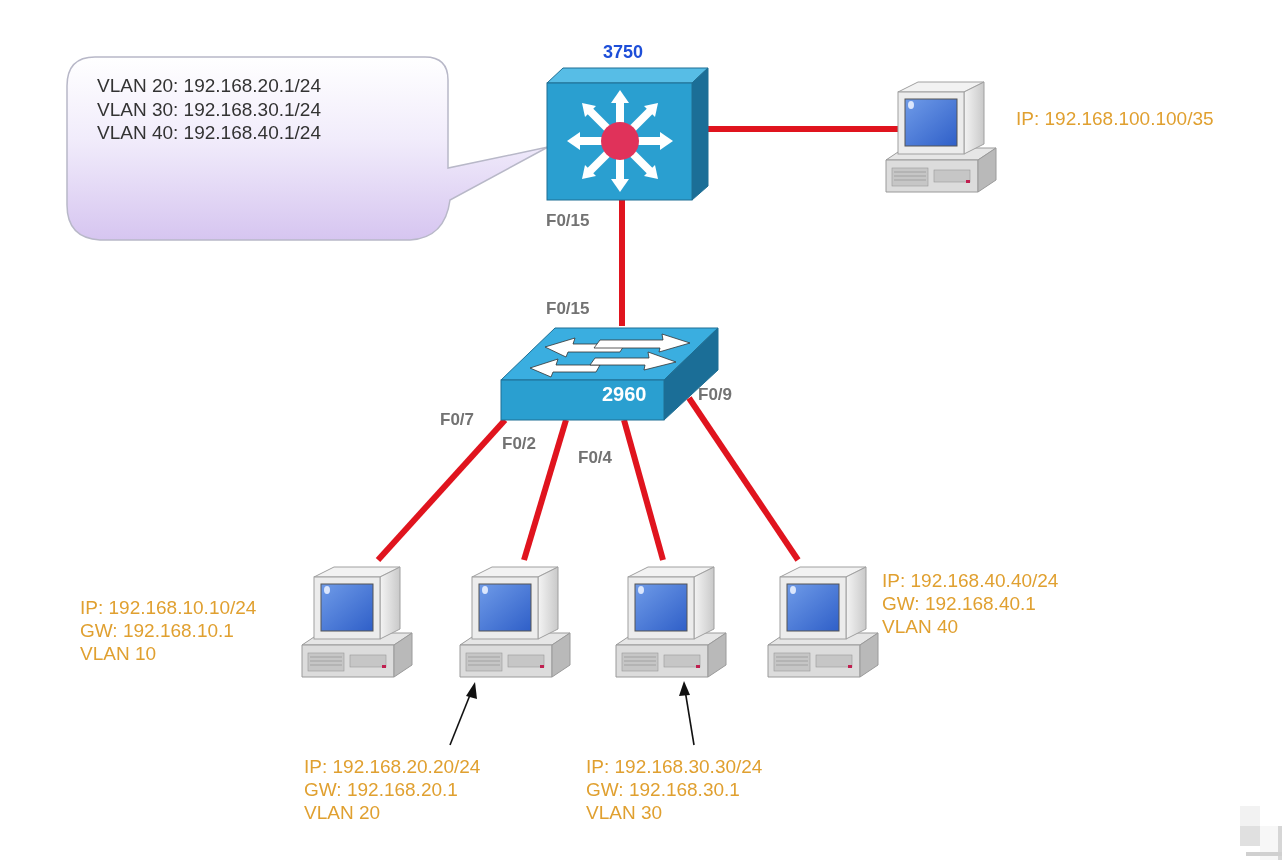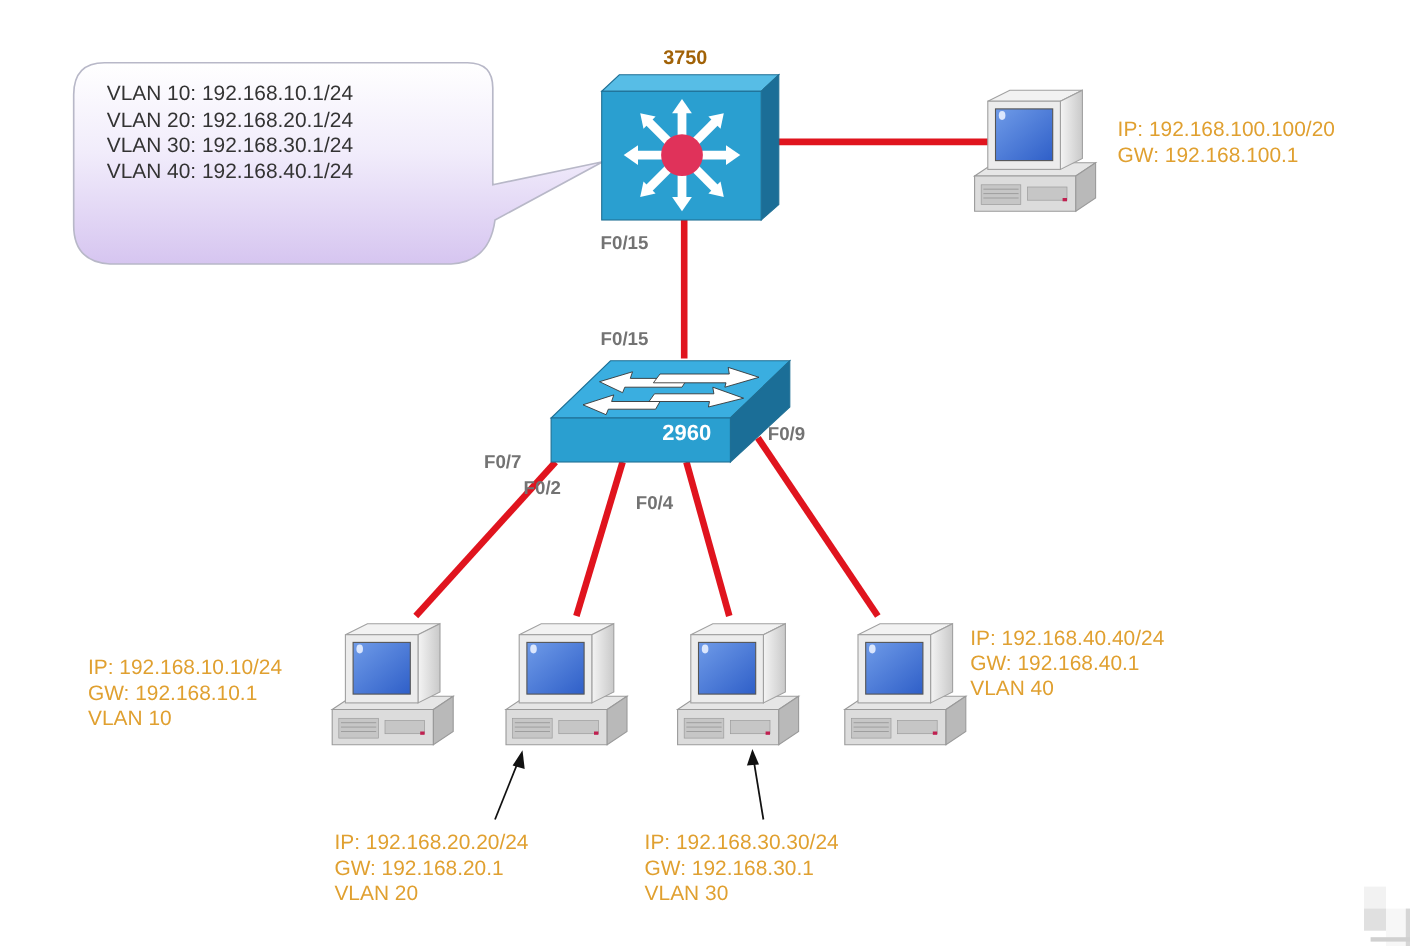--- a/index.html
+++ b/index.html
@@ -1,21 +1,21 @@
 <!DOCTYPE html>
 <html><head>
 <meta charset="utf-8">
 <style>
   html,body{margin:0;padding:0;background:#ffffff;}
   body{width:1282px;height:860px;position:relative;overflow:hidden;font-family:"Liberation Sans",sans-serif;}
   #canvas{position:absolute;left:0;top:0;width:1282px;height:860px;}
   .pc-info{position:absolute;color:#e0a030;font-size:19px;line-height:23px;font-weight:normal;}
   .pc-info div{white-space:nowrap;}
   .port{position:absolute;color:#737373;font-size:17px;font-weight:bold;}
-  .dev-label{position:absolute;color:#a16207;font-size:18px;font-weight:bold;}
+  .dev-label{position:absolute;color:#1d4ed8;font-size:18px;font-weight:bold;}
   .callout-text{position:absolute;color:#333;font-size:19px;line-height:23.5px;}
   .callout-text div{white-space:nowrap;}
 </style>
 </head>
 <body>
 
 <svg id="canvas" width="1282" height="860" viewBox="0 0 1282 860" xmlns="http://www.w3.org/2000/svg">
   <defs>
     <linearGradient id="calloutGrad" x1="0" y1="0" x2="0" y2="1">
       <stop offset="0" stop-color="#ffffff"></stop>
@@ -127,39 +127,37 @@
   <g>
     <rect x="1240" y="806" width="20" height="40" fill="#f2f2f2"></rect>
     <rect x="1240" y="826" width="20" height="20" fill="#e0e0e0"></rect>
     <rect x="1260" y="826" width="22" height="34" fill="#f7f7f7"></rect>
     <rect x="1278" y="826" width="4" height="34" fill="#d6d6d6"></rect>
     <rect x="1246" y="852" width="36" height="4" fill="#d0d0d0"></rect>
   </g>
 </svg>
 
 <div class="callout-text" style="left:97px;top:74px;">
-  <div>VLAN 10: 192.168.10.1/24</div>
   <div>VLAN 20: 192.168.20.1/24</div>
   <div>VLAN 30: 192.168.30.1/24</div>
   <div>VLAN 40: 192.168.40.1/24</div>
 </div>
 
 <div class="dev-label" style="left:603px;top:42px;">3750</div>
 <div class="dev-label" style="left:562px;top:383px;color:#ffffff;font-size:20px;margin-left:40px;">2960</div>
 
 <div class="port" style="left:546px;top:211px;">F0/15</div>
 <div class="port" style="left:546px;top:299px;">F0/15</div>
 <div class="port" style="left:440px;top:410px;">F0/7</div>
-<div class="port" style="left:476px;top:434px;">F0/2</div>
+<div class="port" style="left:502px;top:434px;">F0/2</div>
 <div class="port" style="left:578px;top:448px;">F0/4</div>
 <div class="port" style="left:698px;top:385px;">F0/9</div>
 
 <div class="pc-info" style="left:1016px;top:107px;">
-  <div>IP: 192.168.100.100/20</div>
-  <div>GW: 192.168.100.1</div>
+  <div>IP: 192.168.100.100/35</div>
 </div>
 <div class="pc-info" style="left:80px;top:596px;">
   <div>IP: 192.168.10.10/24</div>
   <div>GW: 192.168.10.1</div>
   <div>VLAN 10</div>
 </div>
 <div class="pc-info" style="left:304px;top:755px;">
   <div>IP: 192.168.20.20/24</div>
   <div>GW: 192.168.20.1</div>
   <div>VLAN 20</div>

